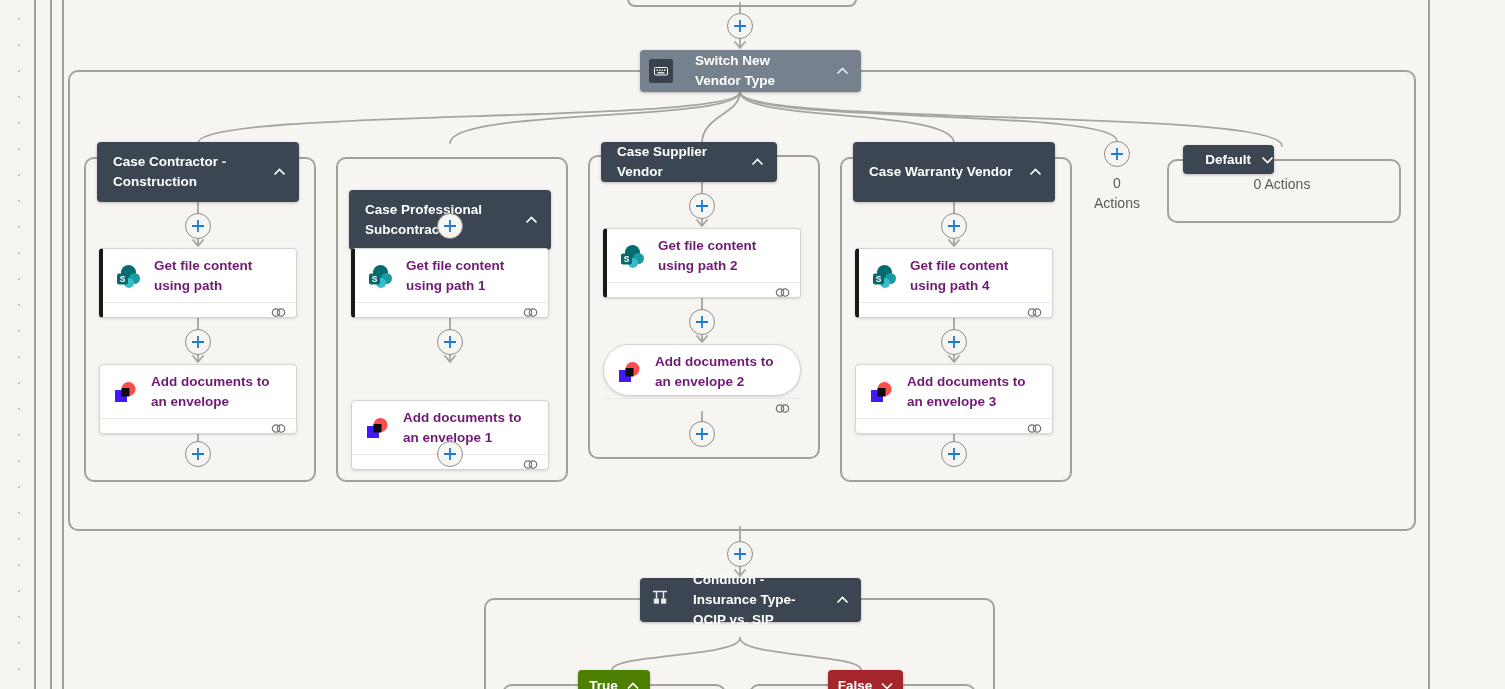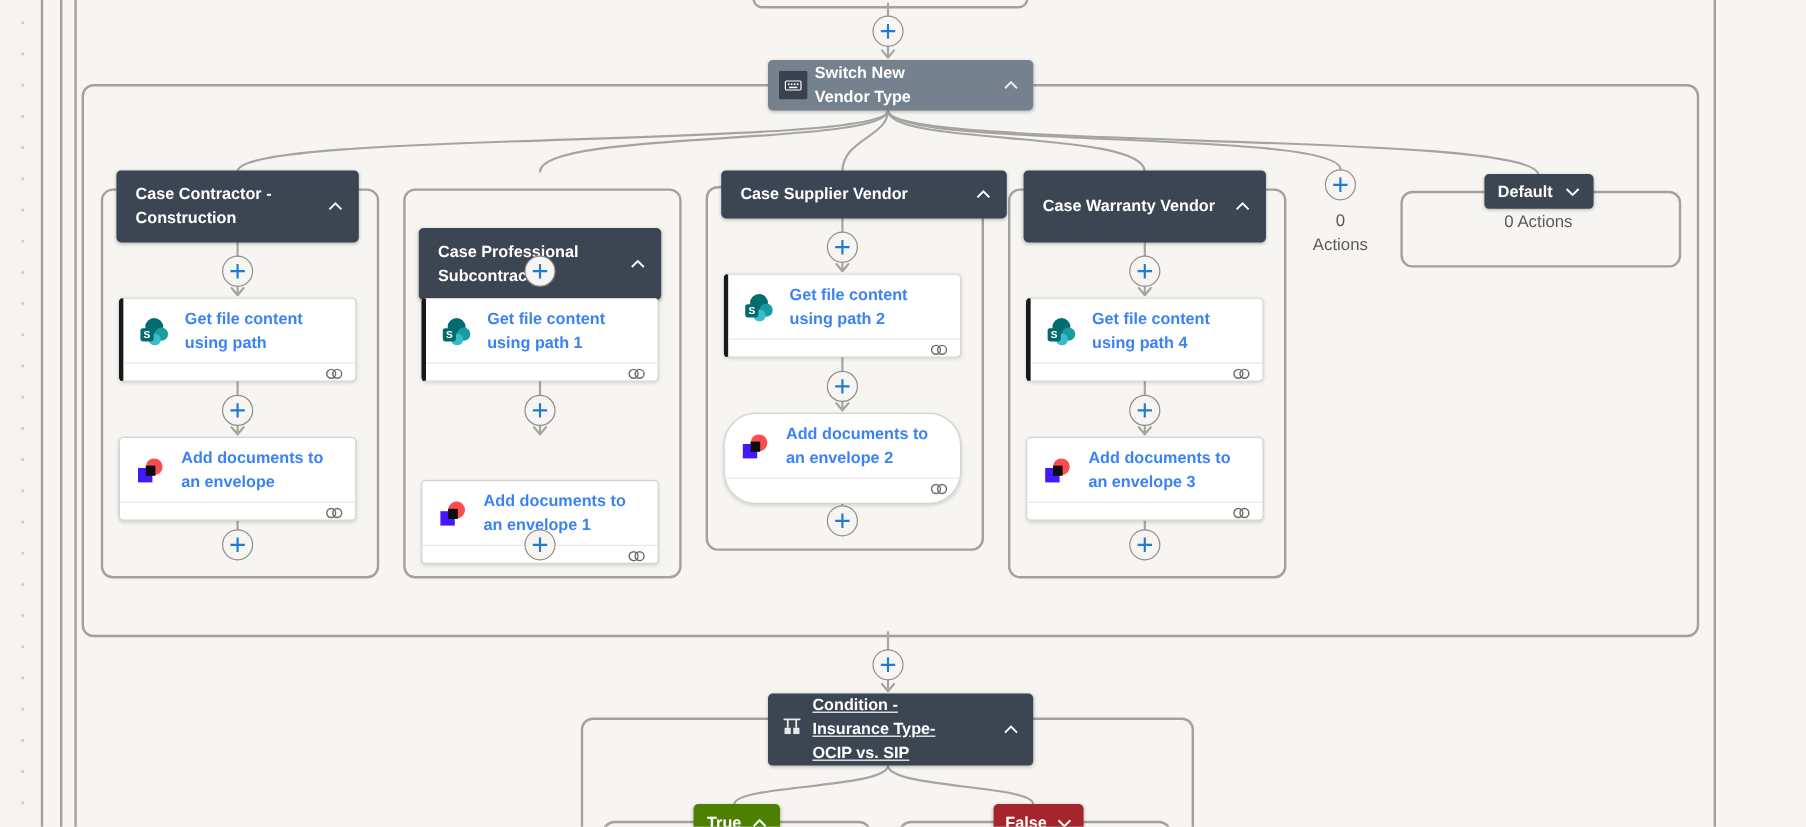--- a/index.html
+++ b/index.html
@@ -16,34 +16,34 @@
   .scope.fill{background:#f6f5f2;}
   .container{position:absolute;border:2px solid #a3a19d;border-radius:10px;z-index:1;}
   svg.wires{position:absolute;left:0;top:0;z-index:2;}
   .dark-header{
     position:absolute;z-index:3;background:#3c4653;border-radius:4px;color:#fff;
     display:flex;align-items:center;box-shadow:0 1px 3px rgba(0,0,0,.25);
     font-size:13.5px;font-weight:700;line-height:20px;cursor:pointer;
   }
   .case-h{justify-content:space-between;padding:0 13px 0 16px;}
   .node-h{padding:0 12px 0 9px;}
-  .node-h .ttl{flex:1;padding-left:6px;}
+  .node-h .ttl{flex:1;padding-left:22px;}
   .switch-h{background:#75828e;}
   .plus{
     position:absolute;width:26px;height:26px;border-radius:50%;z-index:4;
     background:#f6f5f2;border:1.6px solid #8f8d8a;box-sizing:border-box;cursor:pointer;
     display:flex;align-items:center;justify-content:center;
   }
   .card{
     position:absolute;width:198px;z-index:3;background:#fff;border:1px solid #d6d4d1;
     border-radius:4px;box-shadow:0 1px 3px rgba(0,0,0,.13);box-sizing:border-box;cursor:pointer;
   }
   .card.bar{border-left:4px solid #191919;}
   .card-main{display:flex;align-items:center;padding:4px 8px 4px 13px;min-height:45px;}
-  .card-title{padding-left:14px;font-size:13.5px;font-weight:700;color:#3b82f6;line-height:20px;}
+  .card-title{padding-left:14px;font-size:13.5px;font-weight:700;color:#701a75;line-height:20px;}
   .card-footer{border-top:1px solid #e9e7e5;height:22px;display:flex;align-items:center;justify-content:flex-end;padding-right:9px;}
   .badge{
     position:absolute;z-index:3;height:30px;border-radius:4px;color:#fff;display:flex;
     align-items:center;justify-content:center;gap:9px;font-size:13.5px;font-weight:700;
     box-shadow:0 1px 3px rgba(0,0,0,.25);cursor:pointer;
   }
   .add-case{position:absolute;z-index:3;width:70px;display:flex;flex-direction:column;align-items:center;color:#5c5a58;font-size:14px;}
   .add-case .plus-inline{position:static;margin-bottom:6px;}
   .add-case span{line-height:20px;}
   .ghost-body{position:absolute;z-index:2;color:#5c5a58;font-size:14px;text-align:center;}
@@ -275,21 +275,21 @@
       <span class="card-title">Add documents to an envelope 1</span>
       </div>
     <div class="card-footer">
         <span><svg width="17" height="13">
             <circle cx="6" cy="6.5" r="3.7" stroke="#6f6d6a" stroke-width="1.2" fill="none"></circle>
             <circle cx="11" cy="6.5" r="3.7" stroke="#6f6d6a" stroke-width="1.2" fill="none"></circle>
           </svg></span>
       </div>
   </div>
 
-  <div class="dark-header case-h" style="left:601px;top:142px;width:238px;height:40px;box-sizing:border-box;gap:12px;">
+  <div class="dark-header case-h" style="left:601px;top:142px;width:176px;height:40px;box-sizing:border-box;gap:12px;">
     <span>Case Supplier Vendor</span>
     <span><svg width="13" height="8">
           <path d="M1.5 6.5 L6.5 1.5 L11.5 6.5" stroke="#fff" stroke-width="1.6" fill="none"></path>
         </svg></span>
   </div>
   <div class="card bar" style="left:603px;top:228px;height:70px;">
     <div class="card-main">
         <span class="icon-sq"><svg width="24" height="24">
             <circle cx="12.5" cy="8.5" r="7.5" fill="#036c70"></circle>
             <circle cx="18.5" cy="14.5" r="5.5" fill="#1a9ba1"></circle>
@@ -299,21 +299,21 @@
           </svg></span>
       <span class="card-title">Get file content using path 2</span>
       </div>
     <div class="card-footer">
         <span><svg width="17" height="13">
             <circle cx="6" cy="6.5" r="3.7" stroke="#6f6d6a" stroke-width="1.2" fill="none"></circle>
             <circle cx="11" cy="6.5" r="3.7" stroke="#6f6d6a" stroke-width="1.2" fill="none"></circle>
           </svg></span>
       </div>
   </div>
-  <div class="card" style="left:603px;top:344px;height:76px;border-radius:27px;">
+  <div class="card" style="left:603px;top:344px;height:52px;border-radius:27px;">
     <div class="card-main">
         <span class="icon-sq"><svg width="24" height="24">
             <circle cx="15.5" cy="9" r="7" fill="#fb4d50"></circle>
             <rect x="2" y="10" width="12" height="12" fill="#4318ff"></rect>
             <rect x="8.5" y="8" width="8" height="8.5" fill="#0d0d0d"></rect>
           </svg></span>
       <span class="card-title">Add documents to an envelope 2</span>
       </div>
     <div class="card-footer">
         <span><svg width="17" height="13">
@@ -367,28 +367,28 @@
   <div class="add-case" style="left:1082px;top:141px;">
     <div class="plus plus-inline">
         <svg width="14" height="14">
           <path d="M7 1 V13 M1 7 H13" stroke="#1f7ad4" stroke-width="1.8" fill="none"></path>
         </svg>
       </div>
     <span>0</span>
     <span>Actions</span>
   </div>
 
-  <div class="dark-header" style="left:1237px;top:145px;width:91px;height:29px;justify-content:center;gap:10px;">
+  <div class="dark-header" style="left:1183px;top:145px;width:91px;height:29px;justify-content:flex-end;gap:10px;">
     <span>Default</span>
     <span><svg width="13" height="8">
           <path d="M1.5 1.5 L6.5 6.5 L11.5 1.5" stroke="#fff" stroke-width="1.6" fill="none"></path>
         </svg></span>
   </div>
 
-  <div class="dark-header node-h" style="left:640px;top:578px;width:200px;height:60px;text-decoration:underline;">
+  <div class="dark-header node-h" style="left:640px;top:578px;width:200px;height:44px;">
     <span style="width:22px;flex:0 0 22px;">
       <svg width="22" height="22">
           <path d="M4 5.5 H18" stroke="#e9e9e9" stroke-width="1.5" fill="none"></path>
           <path d="M7.5 5.5 V12.5 M14.5 5.5 V12.5" stroke="#e9e9e9" stroke-width="1.5" fill="none"></path>
           <rect x="4.8" y="12.5" width="5.2" height="5.2" fill="#e9e9e9"></rect>
           <rect x="12" y="12.5" width="5.2" height="5.2" fill="#e9e9e9"></rect>
         </svg>
     </span>
     <span class="ttl"><span>Condition -</span><br><span>Insurance Type-</span><br><span>OCIP vs. SIP</span></span>
     <span><svg width="13" height="8">

